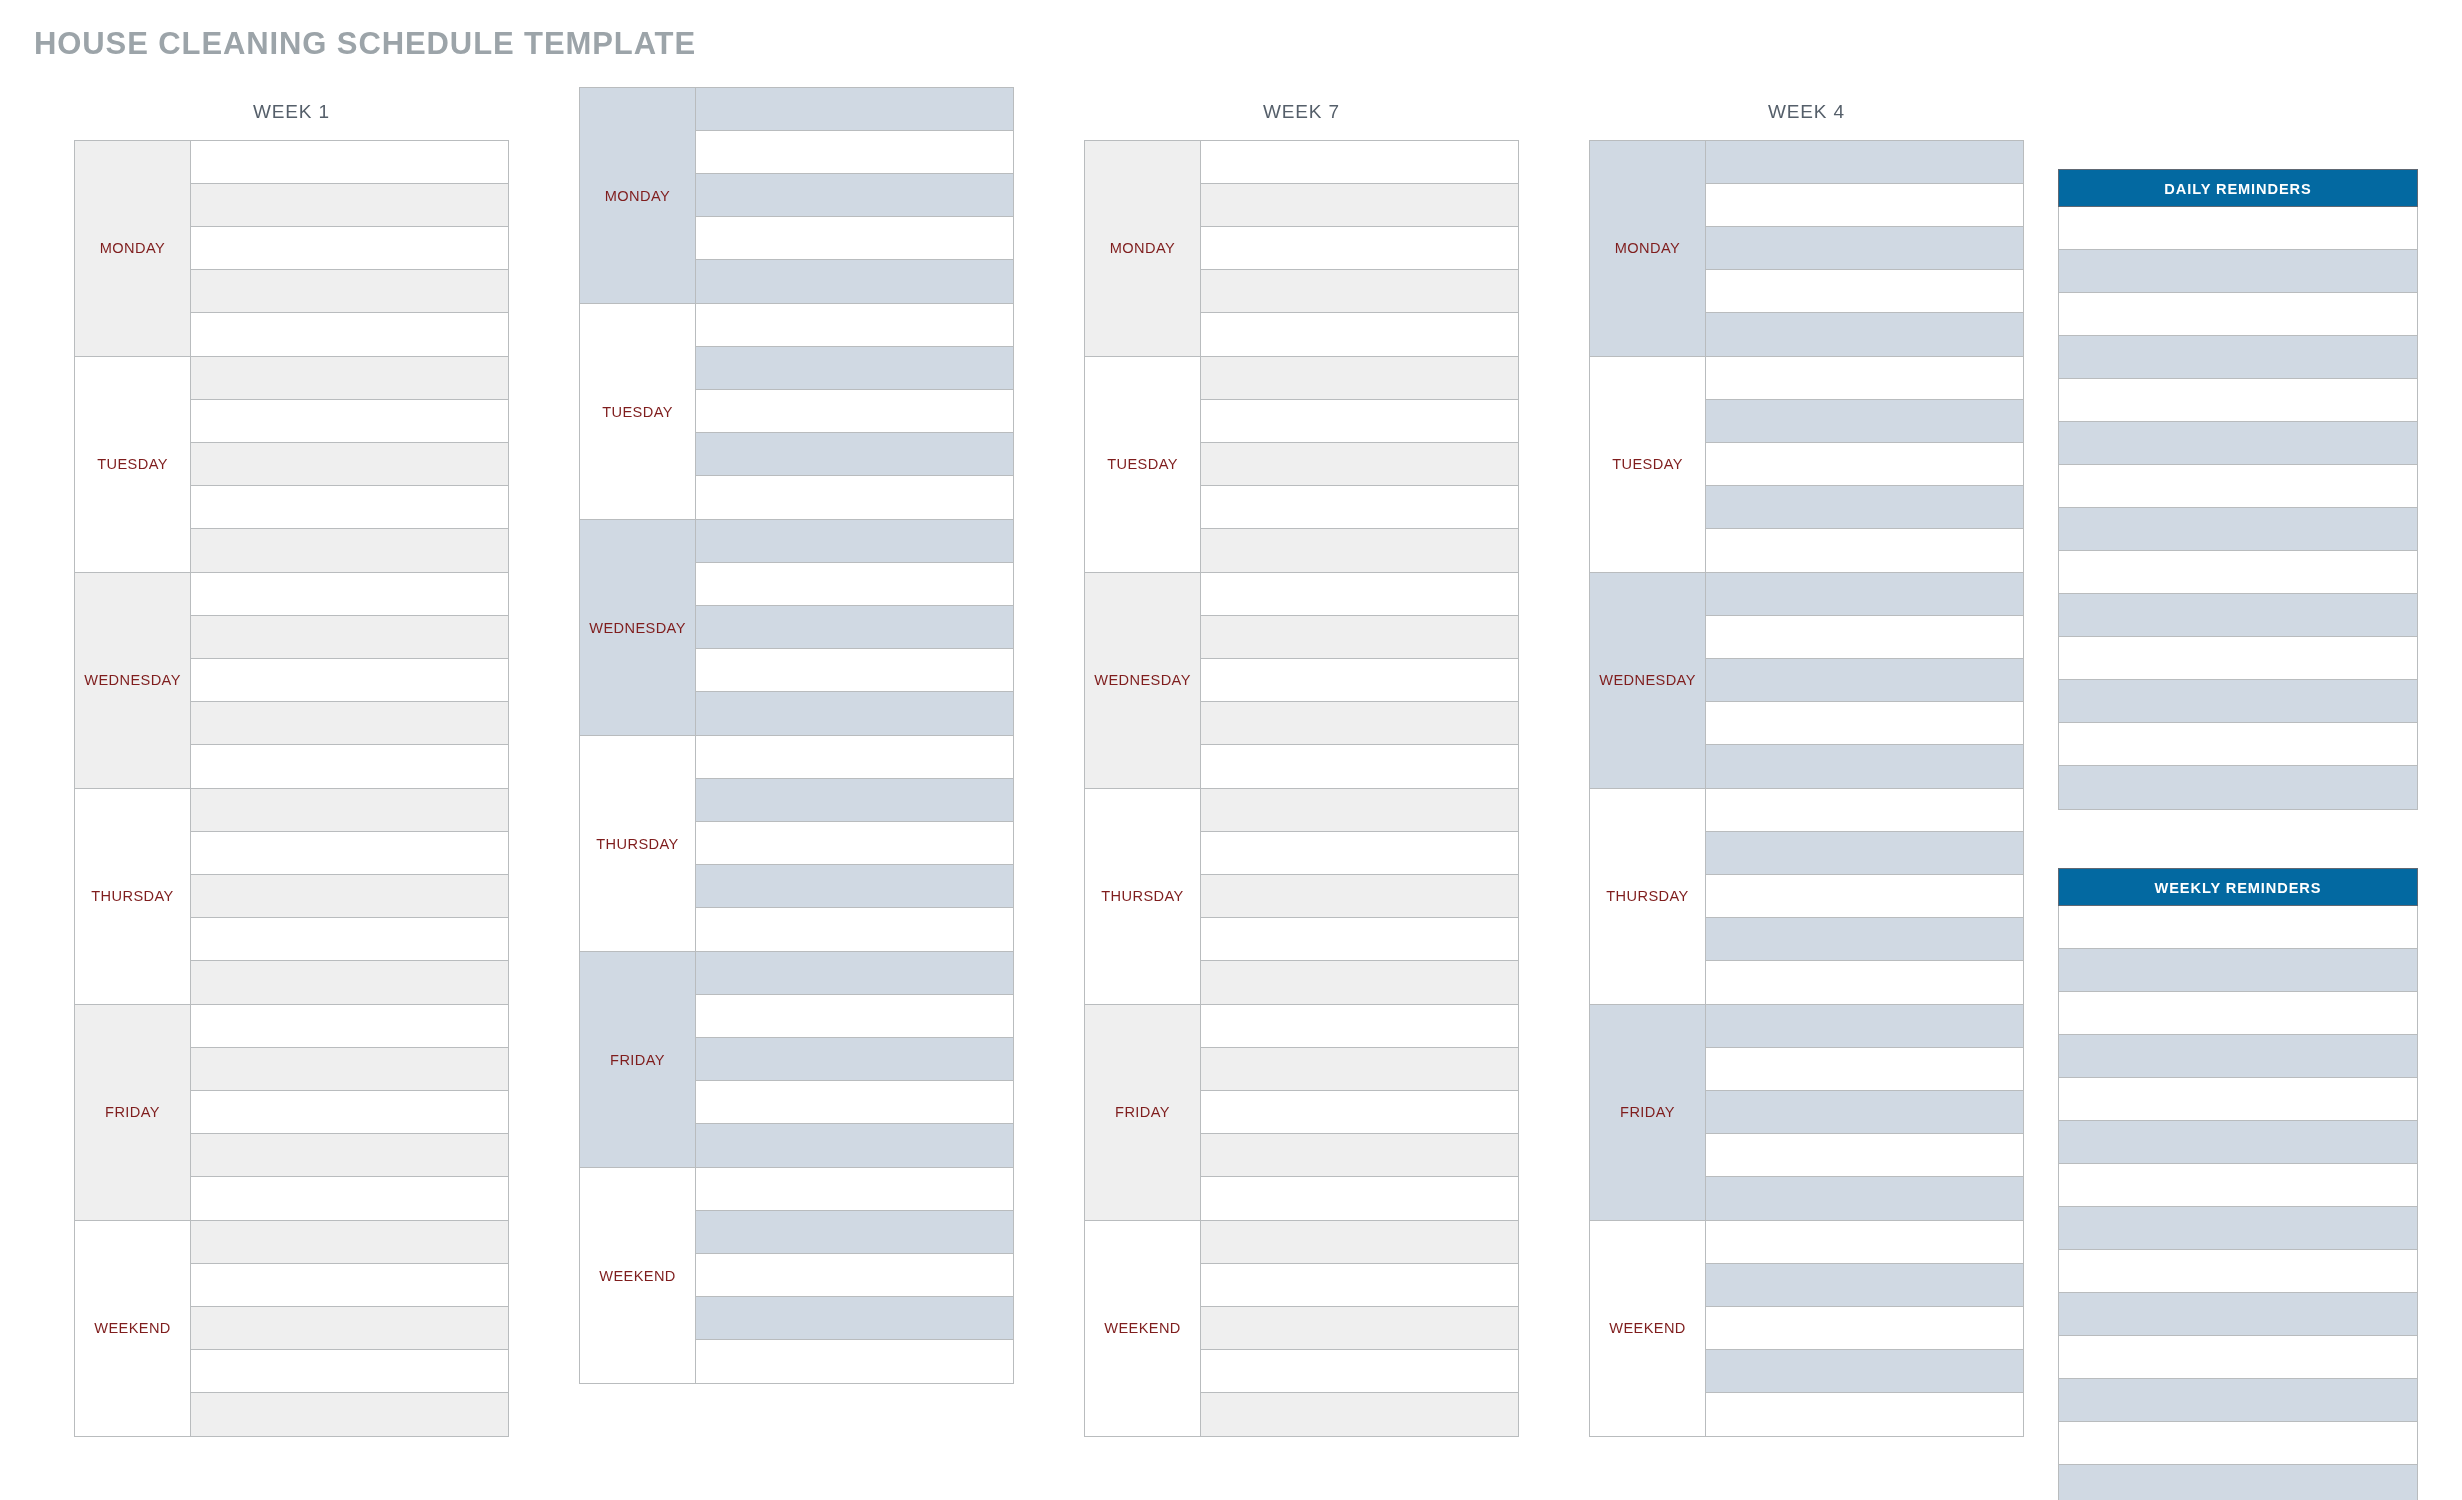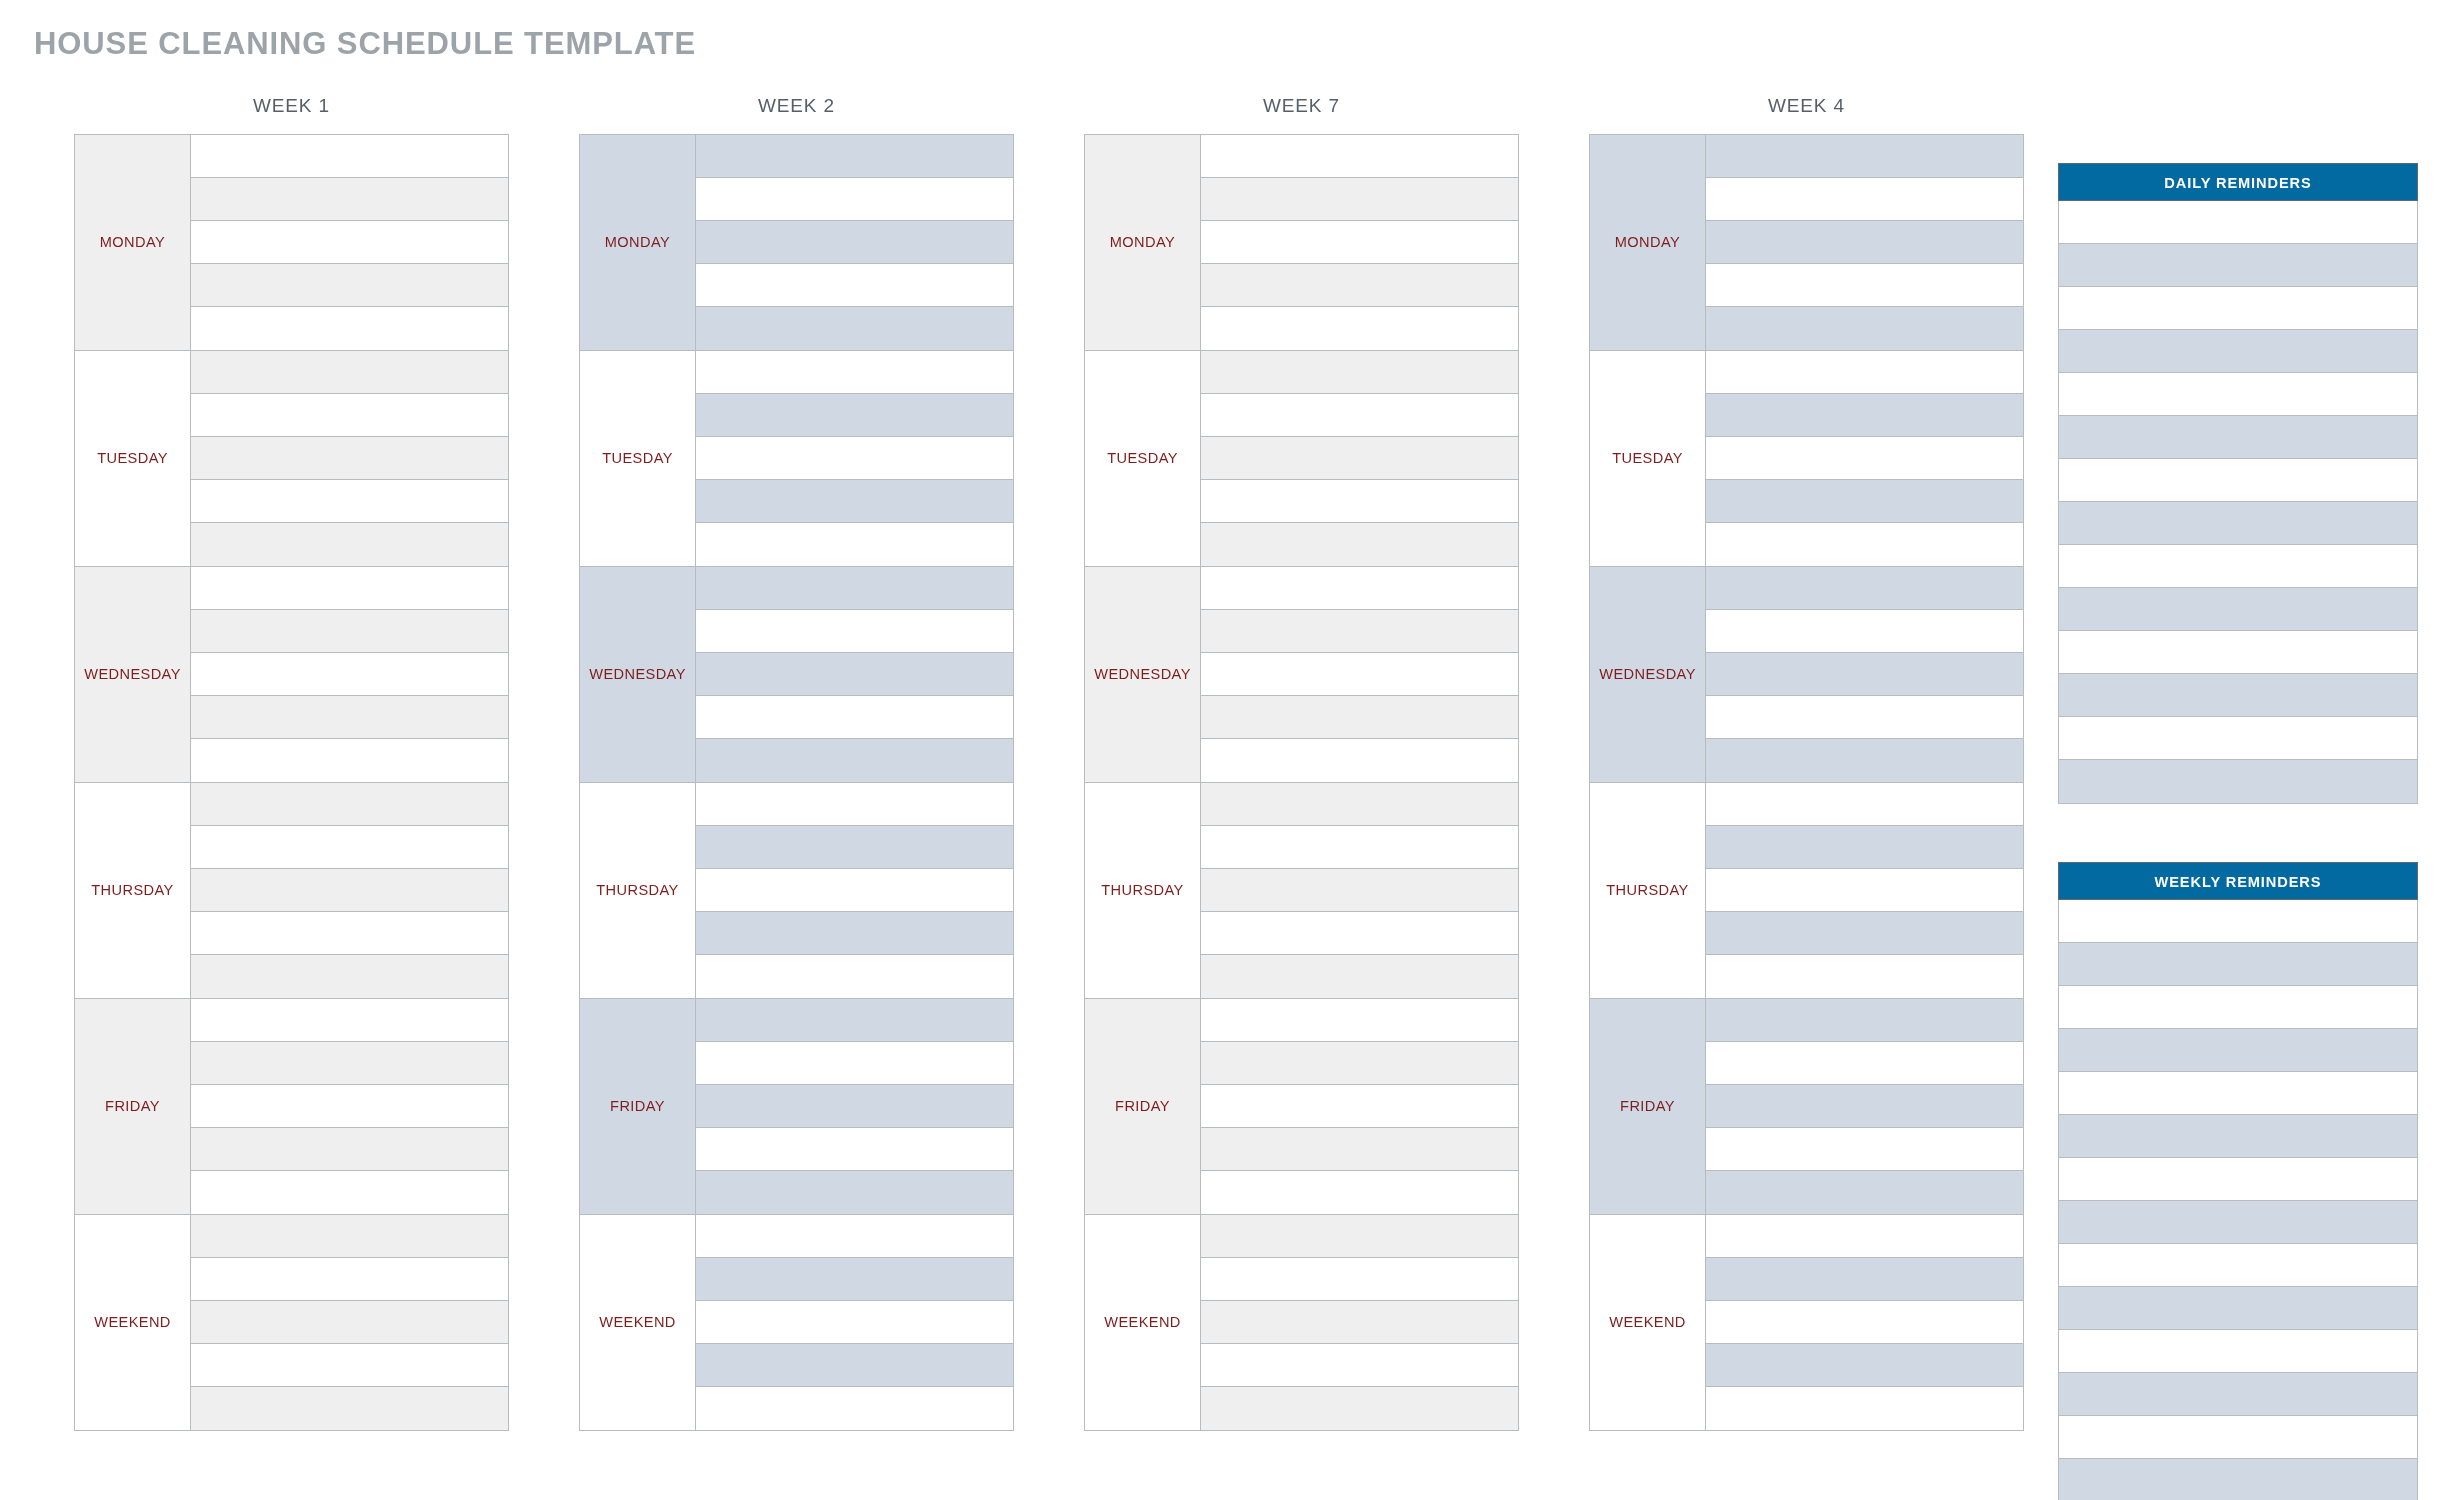--- a/index.html
+++ b/index.html
@@ -5,21 +5,21 @@
   * { box-sizing: border-box; margin: 0; padding: 0; }
   html, body { width: 2462px; height: 1500px; background: #fff; font-family: Arial, Helvetica, sans-serif; }
   .page {
     padding: 26px 34px;
   }
   .title {
     font-size: 31px;
     font-weight: 700;
     color: #9ca4a9;
     letter-spacing: 0.9px;
-    margin-bottom: 19px;
+    margin-bottom: 25px;
   }
   .content {
     display: flex;
     gap: 34px;
   }
   .weeks {
     display: flex;
     gap: 30px;
   }
   .week-col {
@@ -158,21 +158,20 @@
             <div class="task-rows">
               <div class="task-row bg-gray"></div>
               <div class="task-row bg-white"></div>
               <div class="task-row bg-gray"></div>
               <div class="task-row bg-white"></div>
               <div class="task-row bg-gray"></div>
             </div>
           </div>
         </div>
         <div class="week-col">
-          <div class="week-header">WEEK 2</div>
           <div class="day-block">
             <div class="day-label bg-blue">MONDAY</div>
             <div class="task-rows">
               <div class="task-row bg-blue"></div>
               <div class="task-row bg-white"></div>
               <div class="task-row bg-blue"></div>
               <div class="task-row bg-white"></div>
               <div class="task-row bg-blue"></div>
             </div>
           </div>

